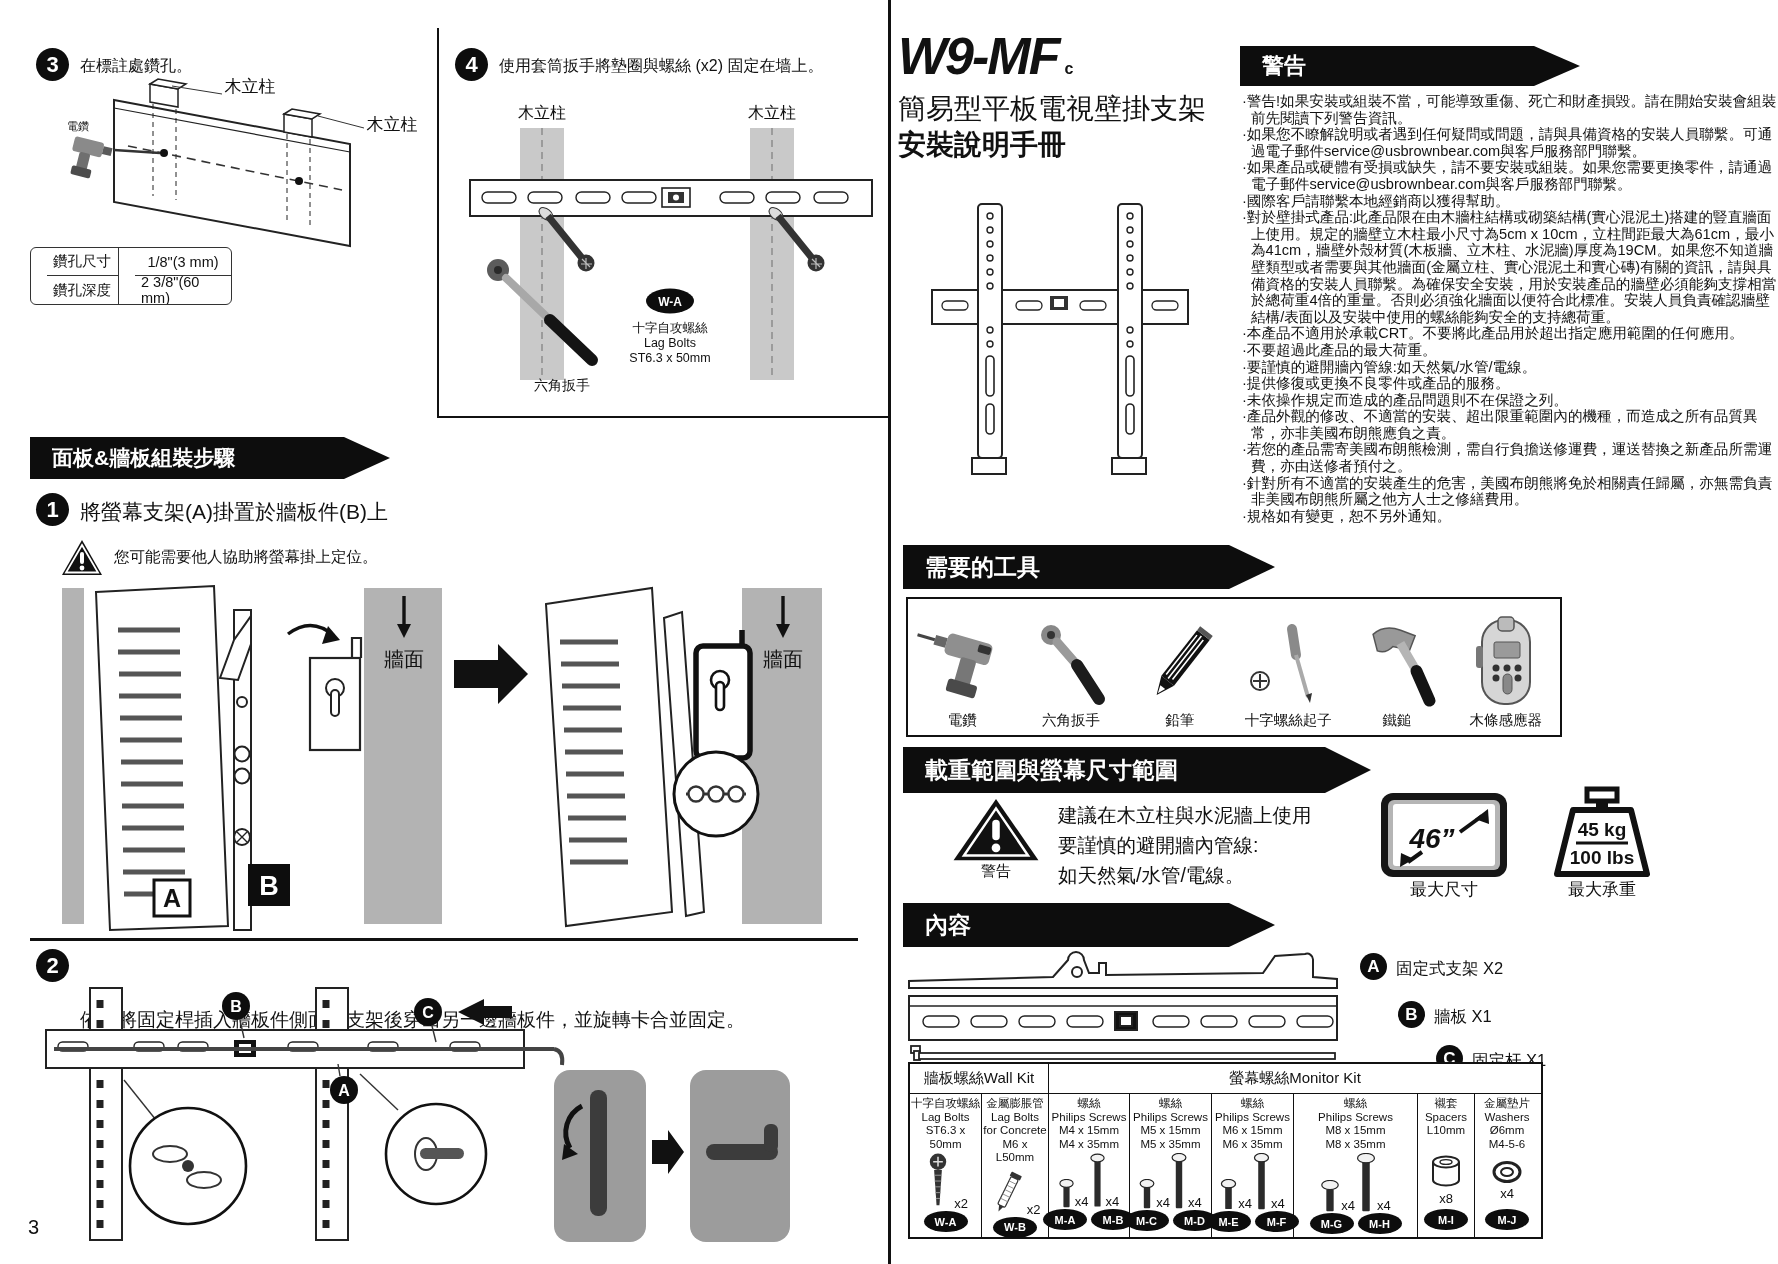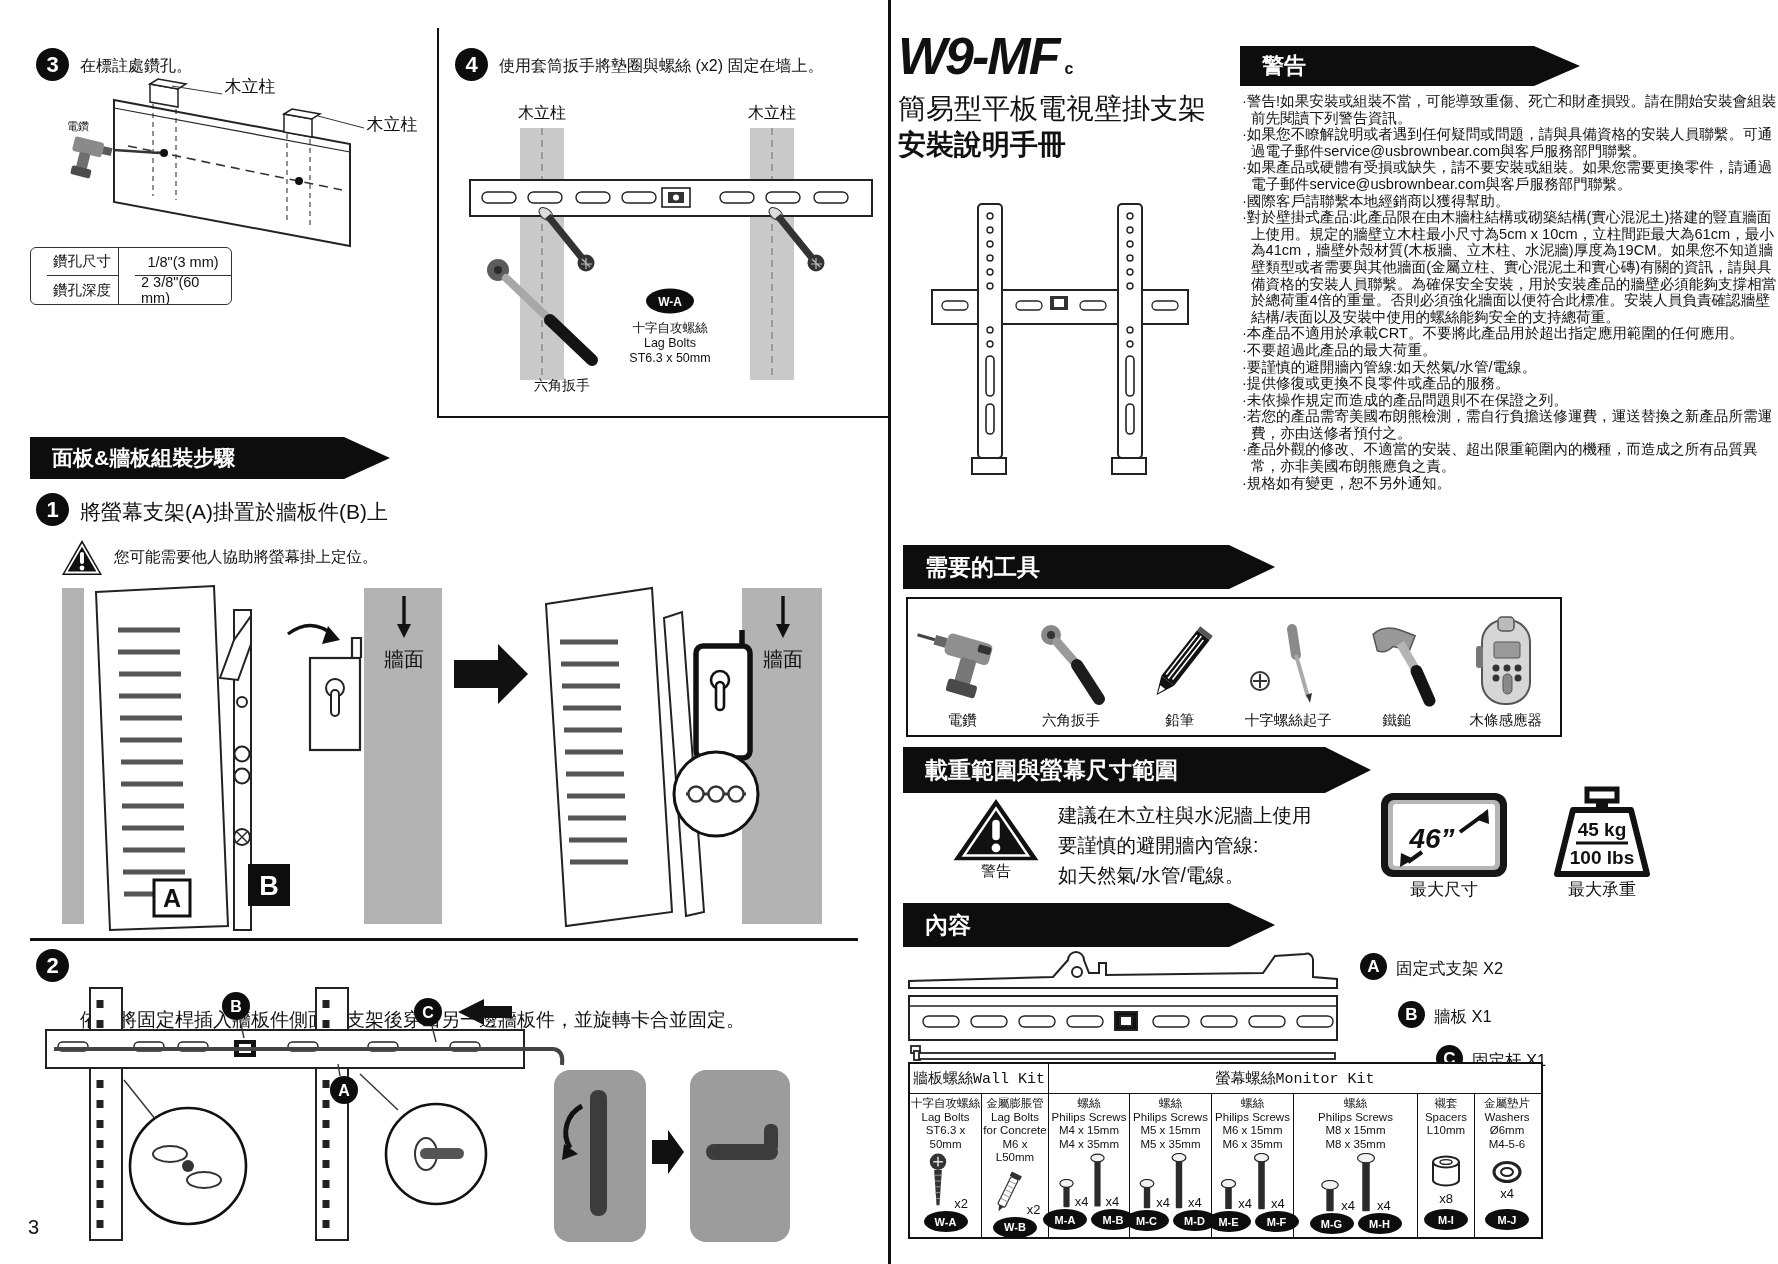--- a/index.html
+++ b/index.html
@@ -33,21 +33,21 @@
   .tool{flex:1;display:flex;flex-direction:column;align-items:center;justify-content:flex-end;padding-bottom:5px;}
   .tool-label{font-size:14.5px;margin-top:2px;}
   
   .advice{position:absolute;left:1058px;top:800px;font-size:19.5px;line-height:30px;}
   .iconlabel{position:absolute;font-size:17px;text-align:center;}
   
   .part-label{position:absolute;font-size:16.5px;}
   
   .kit-table{position:absolute;left:908px;top:1062px;border:2px solid #111;background:#fff;}
   .kit-head{display:flex;border-bottom:1.8px solid #111;height:29px;font-size:15px;}
-  .kit-head-cell{display:flex;align-items:center;justify-content:center;box-sizing:border-box;font-family:Liberation Mono, monospace;}
+  .kit-head-cell{display:flex;align-items:center;justify-content:center;box-sizing:border-box;}
   .kit-body{display:flex;height:143px;}
   .kit-col{border-right:1.6px solid #111;box-sizing:border-box;display:flex;flex-direction:column;
            align-items:center;padding-top:3px;}
   .kit-col:last-child{border-right:none;}
   .kit-cap{font-size:11.5px;line-height:13.5px;text-align:center;}
   .kit-icons{display:flex;align-items:flex-end;gap:1px;margin-top:2px;}
   .kit-qty{font-size:13px;}
   .kit-badges{display:flex;gap:4px;margin-top:auto;margin-bottom:7px;}
   svg text{font-family:"Liberation Sans",sans-serif;}
 </style>
@@ -329,22 +329,23 @@
     <div class="warn-item">·警告!如果安裝或組裝不當，可能導致重傷、死亡和財產損毀。請在開始安裝會組裝前先閱讀下列警告資訊。</div>
     <div class="warn-item">·如果您不瞭解說明或者遇到任何疑問或問題，請與具備資格的安裝人員聯繫。可通過電子郵件service@usbrownbear.com與客戶服務部門聯繫。</div>
     <div class="warn-item">·如果產品或硬體有受損或缺失，請不要安裝或組裝。如果您需要更換零件，請通過電子郵件service@usbrownbear.com與客戶服務部門聯繫。</div>
     <div class="warn-item">·國際客戶請聯繫本地經銷商以獲得幫助。</div>
     <div class="warn-item">·對於壁掛式產品:此產品限在由木牆柱結構或砌築結構(實心混泥土)搭建的豎直牆面上使用。規定的牆壁立木柱最小尺寸為5cm x 10cm，立柱間距最大為61cm，最小為41cm，牆壁外殼材質(木板牆、立木柱、水泥牆)厚度為19CM。如果您不知道牆壁類型或者需要與其他牆面(金屬立柱、實心混泥土和實心磚)有關的資訊，請與具備資格的安裝人員聯繫。為確保安全安裝，用於安裝產品的牆壁必須能夠支撐相當於總荷重4倍的重量。否則必須強化牆面以便符合此標准。安裝人員負責確認牆壁結構/表面以及安裝中使用的螺絲能夠安全的支持總荷重。</div>
     <div class="warn-item">·本產品不適用於承載CRT。不要將此產品用於超出指定應用範圍的任何應用。</div>
     <div class="warn-item">·不要超過此產品的最大荷重。</div>
     <div class="warn-item">·要謹慎的避開牆內管線:如天然氣/水管/電線。</div>
     <div class="warn-item">·提供修復或更換不良零件或產品的服務。</div>
     <div class="warn-item">·未依操作規定而造成的產品問題則不在保證之列。</div>
+    <div class="warn-item">·產品外觀的修改、不適當的安裝、超出限重範圍內的機種，而造成之所有品質異常，亦非美國布朗熊應負之責。</div>
     <div class="warn-item">·若您的產品需寄美國布朗熊檢測，需自行負擔送修運費，運送替換之新產品所需運費，亦由送修者預付之。</div>
-    <div class="warn-item">·產品外觀的修改、不適當的安裝、超出限重範圍內的機種，而造成之所有品質異常，亦非美國布朗熊應負之責。</div>
+    <div class="warn-item">·針對所有不適當的安裝產生的危害，美國布朗熊將免於相關責任歸屬，亦無需負責非美國布朗熊所屬之他方人士之修繕費用。</div>
     <div class="warn-item">·規格如有變更，恕不另外通知。</div>
   </div>
 
   <svg class="abs" style="left:930px;top:196px;" width="262" height="294" viewBox="0 0 262 294">
     <g>
       <rect x="2" y="94" width="256" height="34" fill="#fff" stroke="#222" stroke-width="2"></rect>
       <g fill="#fff" stroke="#222" stroke-width="1.3">
         <rect x="12" y="105" width="26" height="9" rx="4.5"></rect>
         <rect x="86" y="105" width="26" height="9" rx="4.5"></rect>
         <rect x="150" y="105" width="26" height="9" rx="4.5"></rect>

